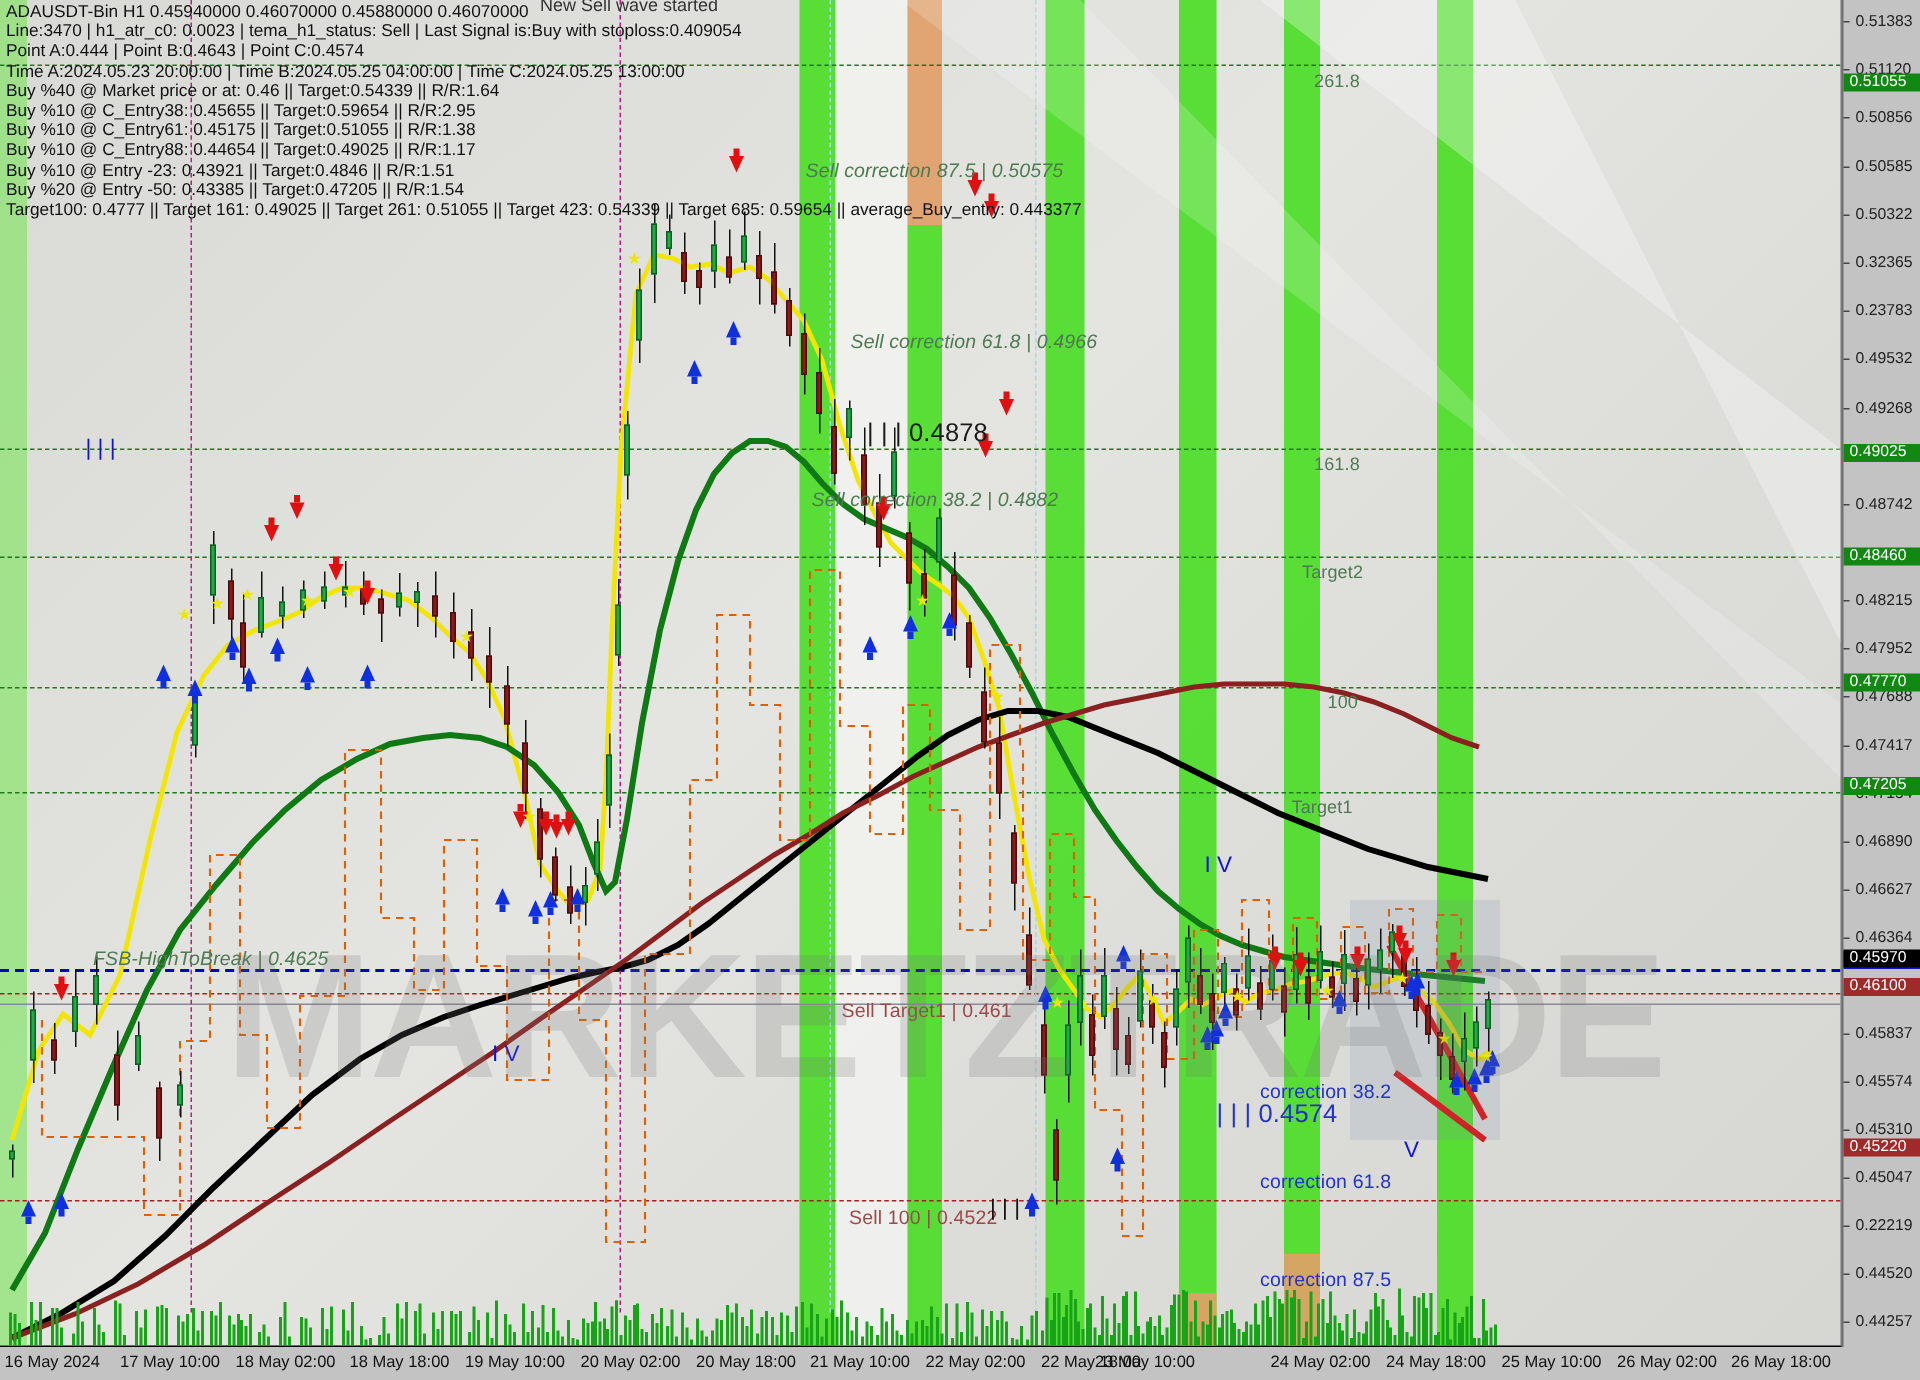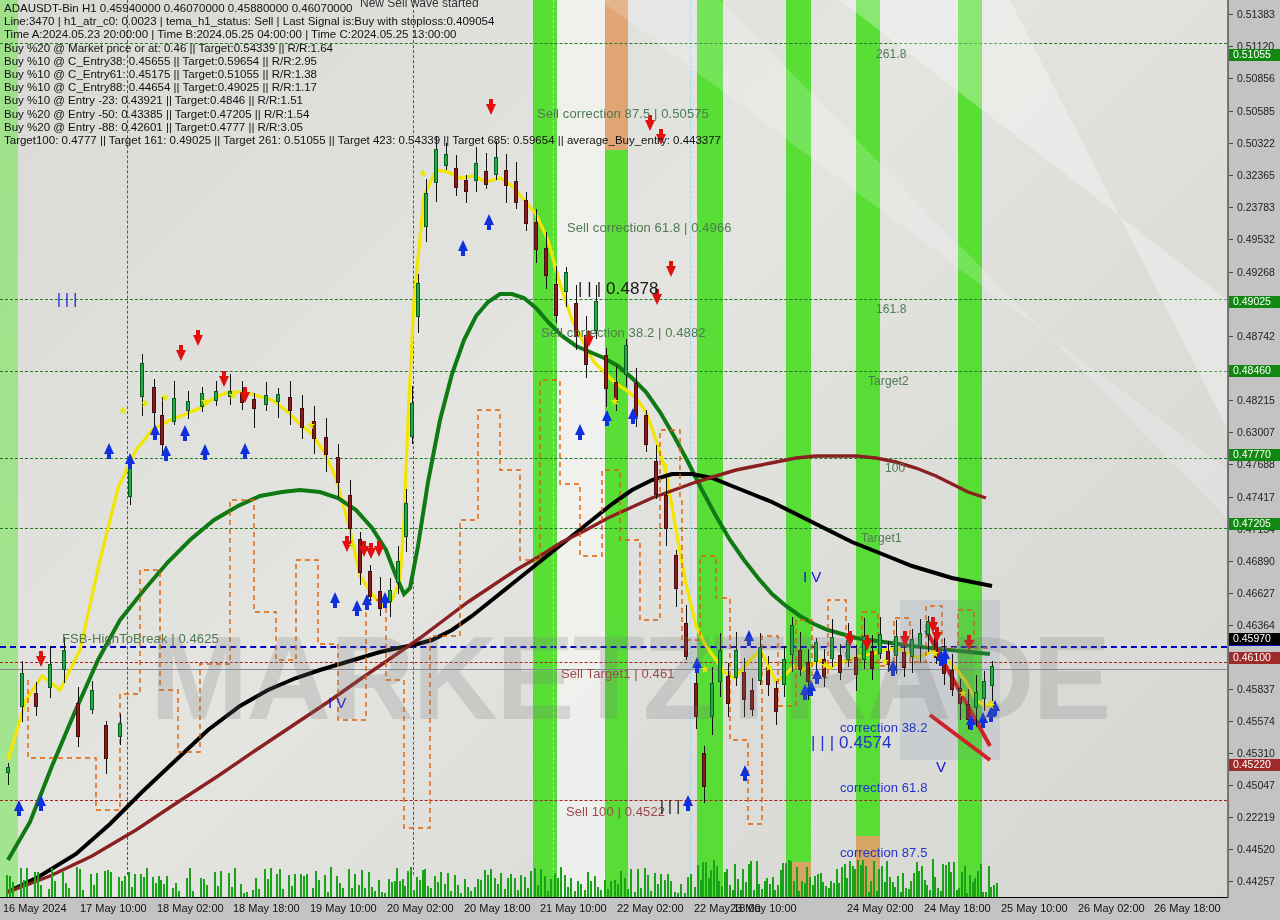--- a/index.html
+++ b/index.html
@@ -40,21 +40,21 @@
   .vline { position: absolute; top: 0; bottom: 22px; width: 0; }
   .vline.magdash { border-left: 1px dashed #b0208c; }
   .vline.cyandash{ border-left: 1px dashed #9fd8e8; }
 
   .lab {
     position: absolute;
     font-size: 13px;
     white-space: nowrap;
     letter-spacing: .1px;
   }
-  .lab.greenish { color: #4e7a52; }
+  .lab.greenish { color: #4e7a52; font-style: italic; }
   .lab.reddish  { color: #9b4a4a; }
   .lab.bluish   { color: #2233cc; }
   .lab.fib      { color: #4e7a52; font-size: 12px; }
   .lab.big      { font-size: 17px; color: #1a1a1a; }
   .lab.bigblue  { font-size: 17px; color: #2233cc; }
 
   .roman { position: absolute; font-size: 15px; font-weight: 400; }
   .roman.blue { color: #1111dd; }
 
   
@@ -809,46 +809,46 @@
     <div class="roman blue" style="left:57px;top:290px;">| | |</div>
     <div class="roman blue" style="left:328px;top:694px;">I V</div>
     <div class="roman blue" style="left:803px;top:568px;">I V</div>
     <div class="roman" style="left:660px;top:797px;color:#111;">| | |</div>
     <div class="roman blue" style="left:936px;top:758px;">V</div>
 
     <div id="topnote">New Sell wave started</div>
     <div id="hdr">
       <div class="row">ADAUSDT-Bin  H1  0.45940000 0.46070000 0.45880000 0.46070000</div>
       <div class="row">Line:3470 | h1_atr_c0: 0.0023 | tema_h1_status: Sell | Last Signal is:Buy with stoploss:0.409054</div>
+      <div class="row">Point A:0.444  |  Point B:0.4643  |  Point C:0.4574</div>
       <div class="row">Time A:2024.05.23 20:00:00  |  Time B:2024.05.25 04:00:00  |  Time C:2024.05.25 13:00:00</div>
-      <div class="row">Buy %20 @ Market price or at: 0.46 ||  Target:0.54339 ||  R/R:1.64</div>
+      <div class="row">Buy %40 @ Market price or at: 0.46 ||  Target:0.54339 ||  R/R:1.64</div>
       <div class="row">Buy %10 @ C_Entry38: 0.45655 ||  Target:0.59654 ||  R/R:2.95</div>
       <div class="row">Buy %10 @ C_Entry61: 0.45175 ||  Target:0.51055 ||  R/R:1.38</div>
       <div class="row">Buy %10 @ C_Entry88: 0.44654 ||  Target:0.49025 ||  R/R:1.17</div>
       <div class="row">Buy %10 @ Entry -23: 0.43921 ||  Target:0.4846 ||  R/R:1.51</div>
       <div class="row">Buy %20 @ Entry -50: 0.43385 ||  Target:0.47205 ||  R/R:1.54</div>
-      <div class="row">Buy %20 @ Entry -88: 0.42601 ||  Target:0.4777 ||  R/R:3.05</div>
       <div class="row">Target100: 0.4777 ||  Target 161: 0.49025 ||  Target 261: 0.51055 ||  Target 423: 0.54339 ||  Target 685: 0.59654 ||  average_Buy_entry: 0.443377</div>
     </div>
 
   </div>
 
   <div id="yaxis">
       <div class="tick" style="top: 9.23659px;">0.51383</div>
       <div class="tick" style="top: 41.2385px;">0.51120</div>
       <div class="tick" style="top: 73.3621px;">0.50856</div>
       <div class="tick" style="top: 106.337px;">0.50585</div>
       <div class="tick" style="top: 138.339px;">0.50322</div>
       <div class="tick" style="top: 170.463px;">0.32365</div>
       <div class="tick" style="top: 202.465px;">0.23783</div>
       <div class="tick" style="top: 234.467px;">0.49532</div>
       <div class="tick" style="top: 266.59px;">0.49268</div>
       <div class="tick" style="top: 330.594px;">0.48742</div>
       <div class="tick" style="top: 394.72px;">0.48215</div>
-      <div class="tick" style="top: 426.721px;">0.63007</div>
+      <div class="tick" style="top: 426.721px;">0.47952</div>
       <div class="tick" style="top: 458.845px;">0.47688</div>
       <div class="tick" style="top: 491.82px;">0.47417</div>
       <div class="tick" style="top: 523.822px;">0.47154</div>
       <div class="tick" style="top: 555.946px;">0.46890</div>
       <div class="tick" style="top: 587.948px;">0.46627</div>
       <div class="tick" style="top: 619.95px;">0.46364</div>
       <div class="tick" style="top: 684.075px;">0.45837</div>
       <div class="tick" style="top: 716.077px;">0.45574</div>
       <div class="tick" style="top: 748.201px;">0.45310</div>
       <div class="tick" style="top: 780.202px;">0.45047</div>

